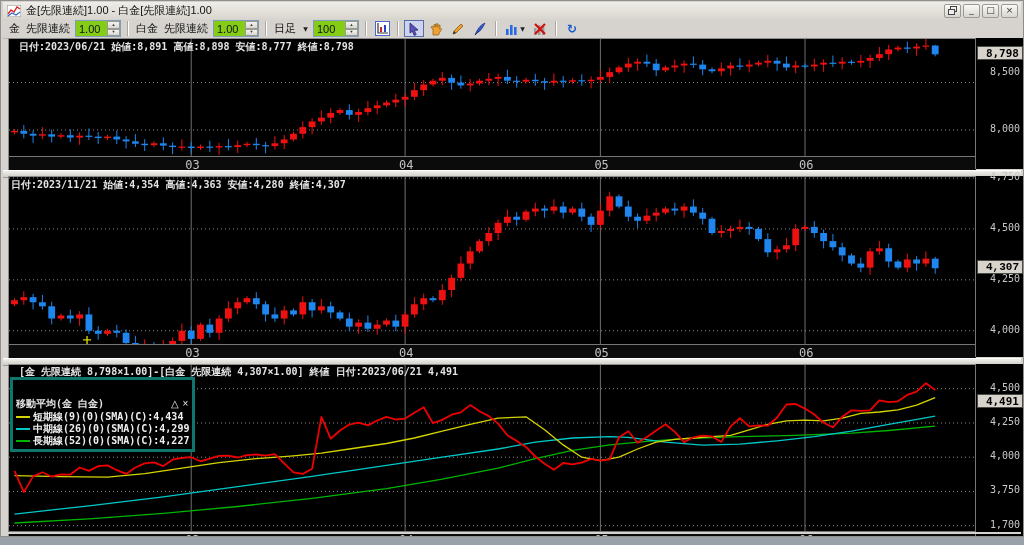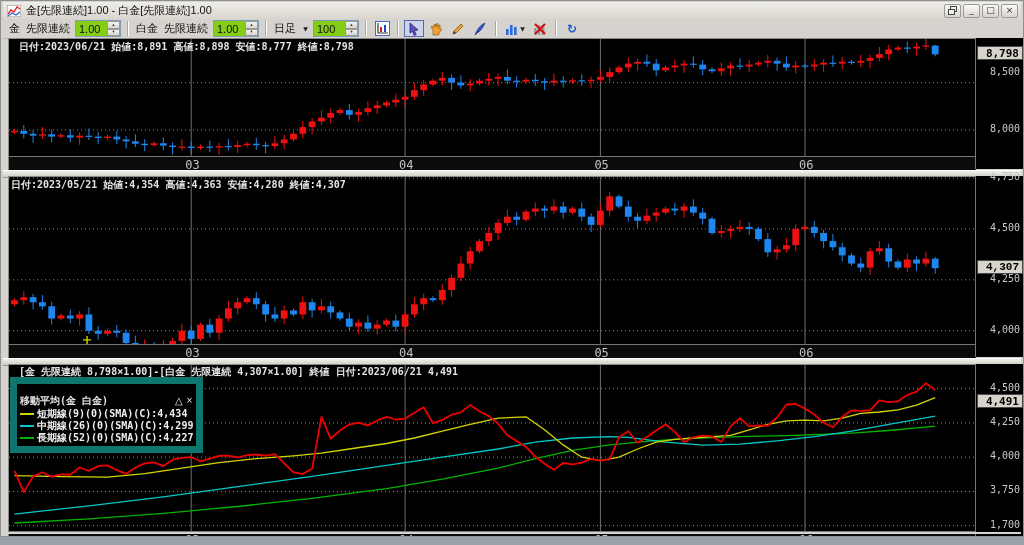--- a/index.html
+++ b/index.html
@@ -38,21 +38,21 @@
     border-left:1px solid #8c8c8c;}
   .xaxis .xl{position:absolute;top:1px;font-size:12px;color:#c2c2c2;}
   .ycol{position:absolute;left:974px;width:48px;background:#000;border-left:1px solid #777;}
   .ylab{position:absolute;right:4px;font-size:10px;color:#c8c8c8;white-space:nowrap;}
   .pmark{position:absolute;left:1px;right:1px;height:14px;background:#d8d4cc;border:1px solid #4a4a4a;
     color:#000;font-size:11px;font-weight:bold;text-align:right;padding-right:3px;line-height:13px;box-sizing:border-box;}
   .chead{position:absolute;font-size:10px;font-weight:bold;color:#e4e4e4;white-space:nowrap;letter-spacing:0px;}
   .sep{position:absolute;left:2px;right:2px;height:6px;background:linear-gradient(#f0efeb,#cfccc5);
     border-top:1px solid #fff;border-bottom:1px solid #9a9a94;}
   
-  .legend{position:absolute;left:9px;background:#000;border:7px solid #0f766e;padding:10px 3px 2px 3px;z-index:5;}
+  .legend{position:absolute;left:9px;background:#000;border:3px solid #0f766e;padding:17px 3px 2px 3px;z-index:5;}
   .lg-head{display:flex;align-items:center;font-size:10px;font-weight:bold;color:#e6e6e6;}
   .lg-btns{margin-left:auto;display:flex;gap:2px;}
   .lg-btn{color:#e6e6e6;font-size:10px;line-height:10px;background:none;border:none;padding:0 1px;}
   .lg-item{display:flex;align-items:center;font-size:10px;font-weight:bold;color:#efefef;height:12px;}
   .swatch{display:inline-block;width:14px;height:2px;margin-right:3px;}
   .bottomedge{position:absolute;left:2px;bottom:2px;right:2px;height:2px;background:#d6d3ce;}
 </style>
 </head>
 <body>
 
@@ -606,21 +606,21 @@
       <span class="xl" style="left: 585.4px;">05</span>
       <span class="xl" style="left: 790px;">06</span>
     </div>
   <div id="ycol1" class="ycol" style="top:175px;height:181px;">
       <span class="ylab" style="top: -4.98182px;">4,750</span>
       <span class="ylab" style="top: 45.9273px;">4,500</span>
       <span class="ylab" style="top: 96.8364px;">4,250</span>
       <span class="ylab" style="top: 147.745px;">4,000</span>
       <div class="pmark" style="top: 84.2291px; font-family: Liberation Mono, monospace;">4,307</div>
     </div>
-  <div class="chead" style="left:10px;top:177px;">日付:2023/05/21 始値:4,354 高値:4,363 安値:4,280 終値:4,307</div>
+  <div class="chead" style="left:10px;top:177px;">日付:2023/11/21 始値:4,354 高値:4,363 安値:4,280 終値:4,307</div>
 
   <div class="sep" style="top:357px;"></div>
 
   <svg id="plot2" class="plot" style="top:363px;height:167px;" width="967" height="167" viewBox="0 0 967 167">
       <line x1="182.20000000000002" y1="0" x2="182.20000000000002" y2="167" stroke="#6e6e6e" stroke-width="1"></line>
       <line x1="396.1" y1="0" x2="396.1" y2="167" stroke="#6e6e6e" stroke-width="1"></line>
       <line x1="591.4000000000001" y1="0" x2="591.4000000000001" y2="167" stroke="#6e6e6e" stroke-width="1"></line>
       <line x1="796.0000000000001" y1="0" x2="796.0000000000001" y2="167" stroke="#6e6e6e" stroke-width="1"></line>
       <line x1="0" y1="23.700574241181297" x2="967" y2="23.700574241181297" stroke="#8a8a8a" stroke-width="1" stroke-dasharray="1 3"></line>
       <line x1="0" y1="57.94995898277277" x2="967" y2="57.94995898277277" stroke="#8a8a8a" stroke-width="1" stroke-dasharray="1 3"></line>

